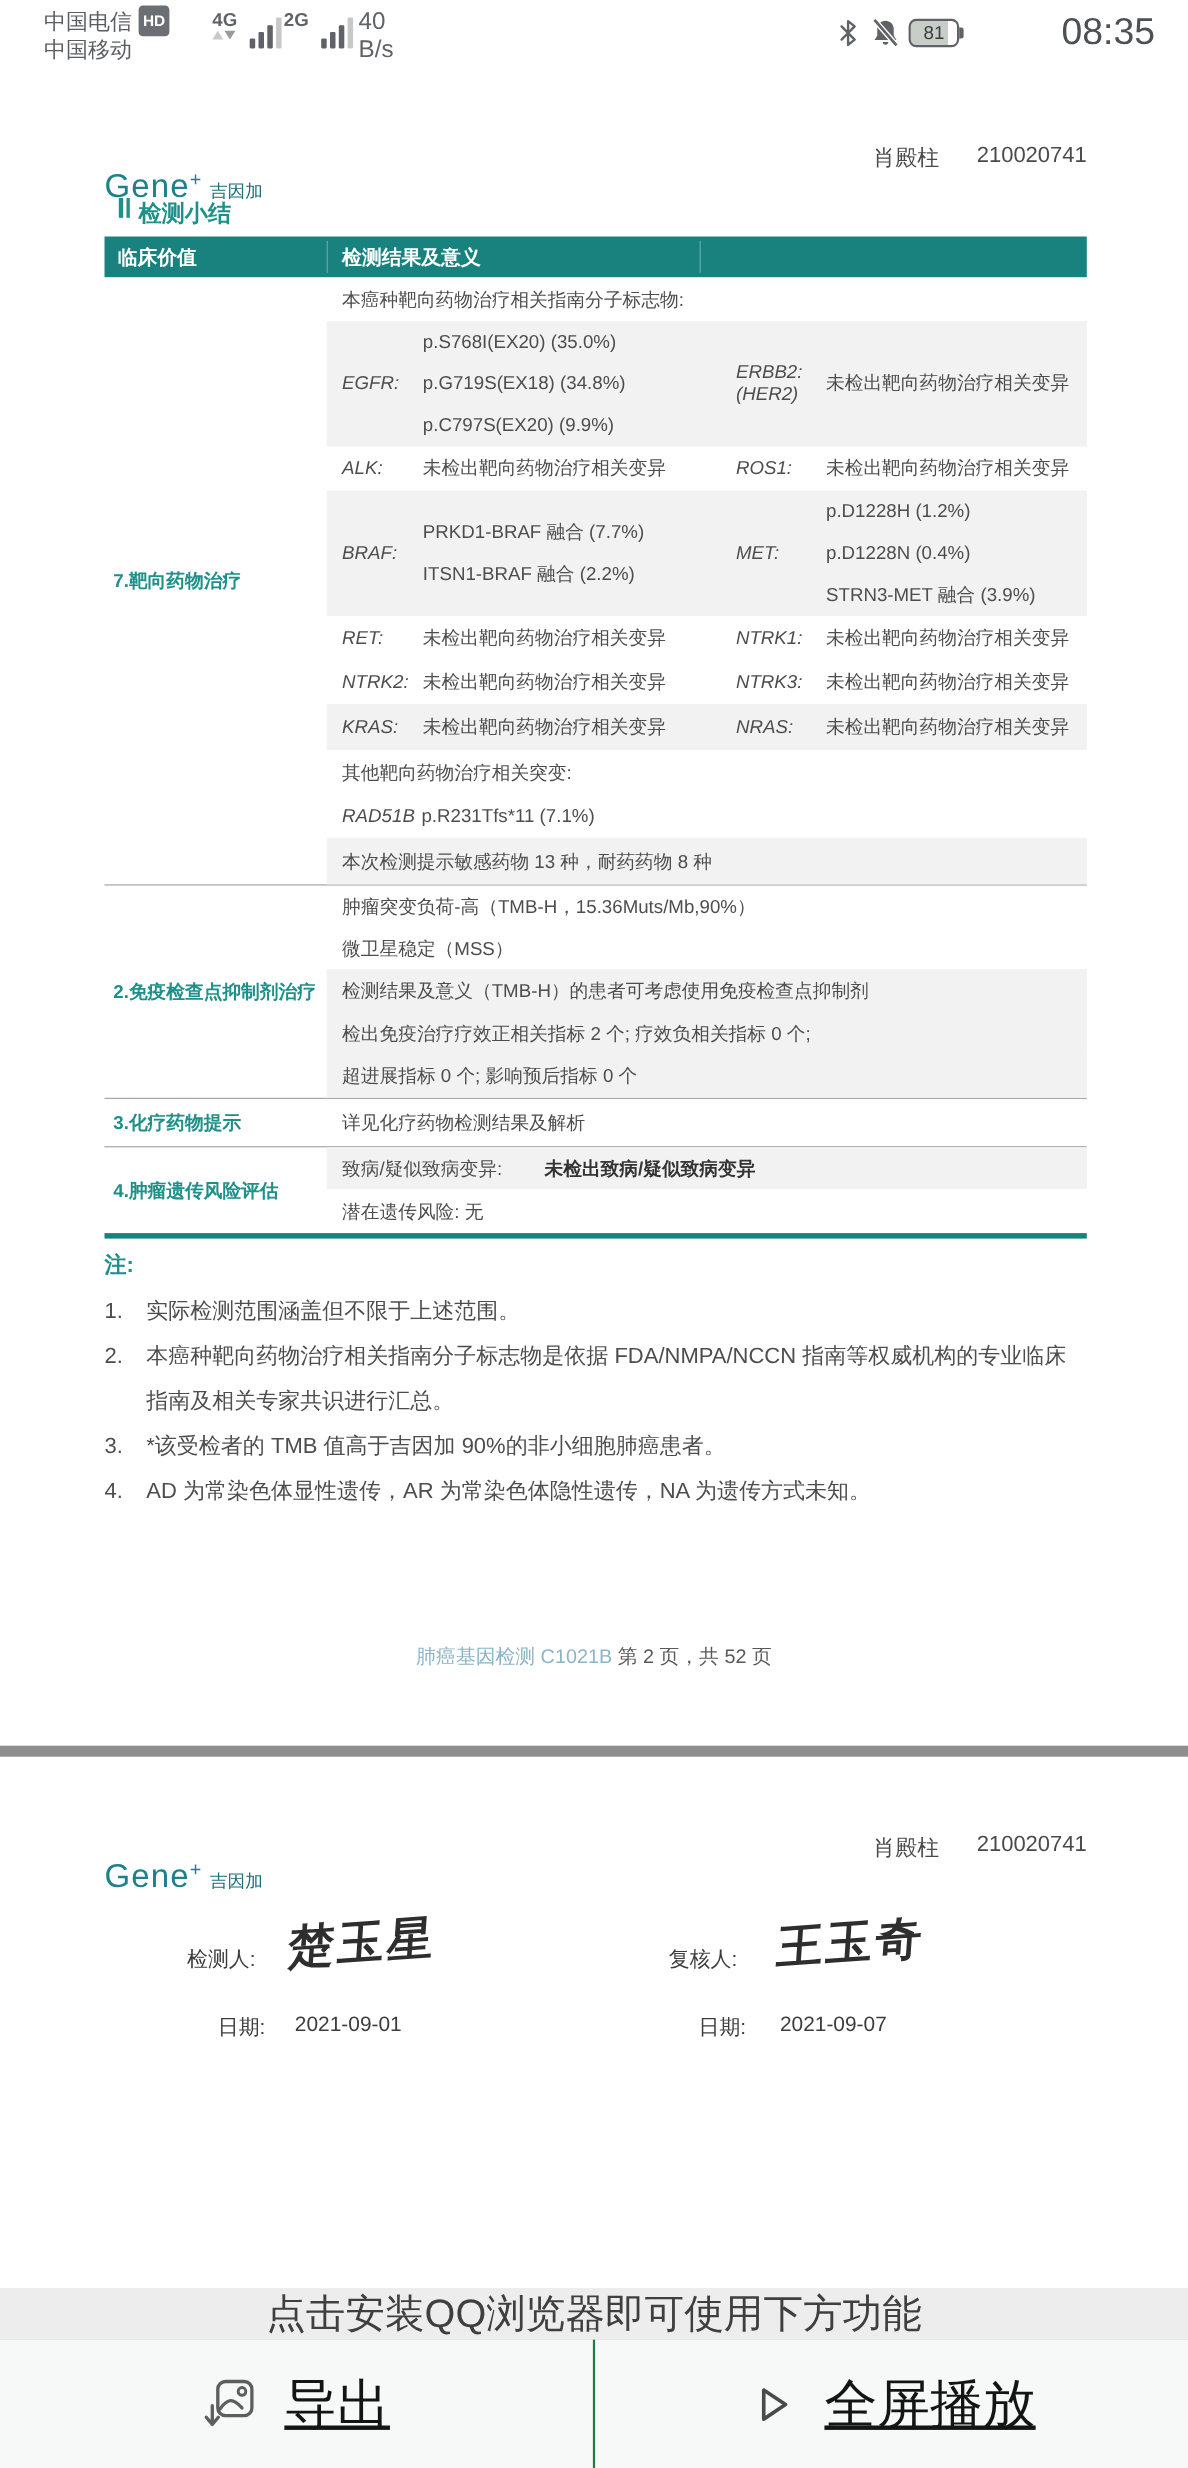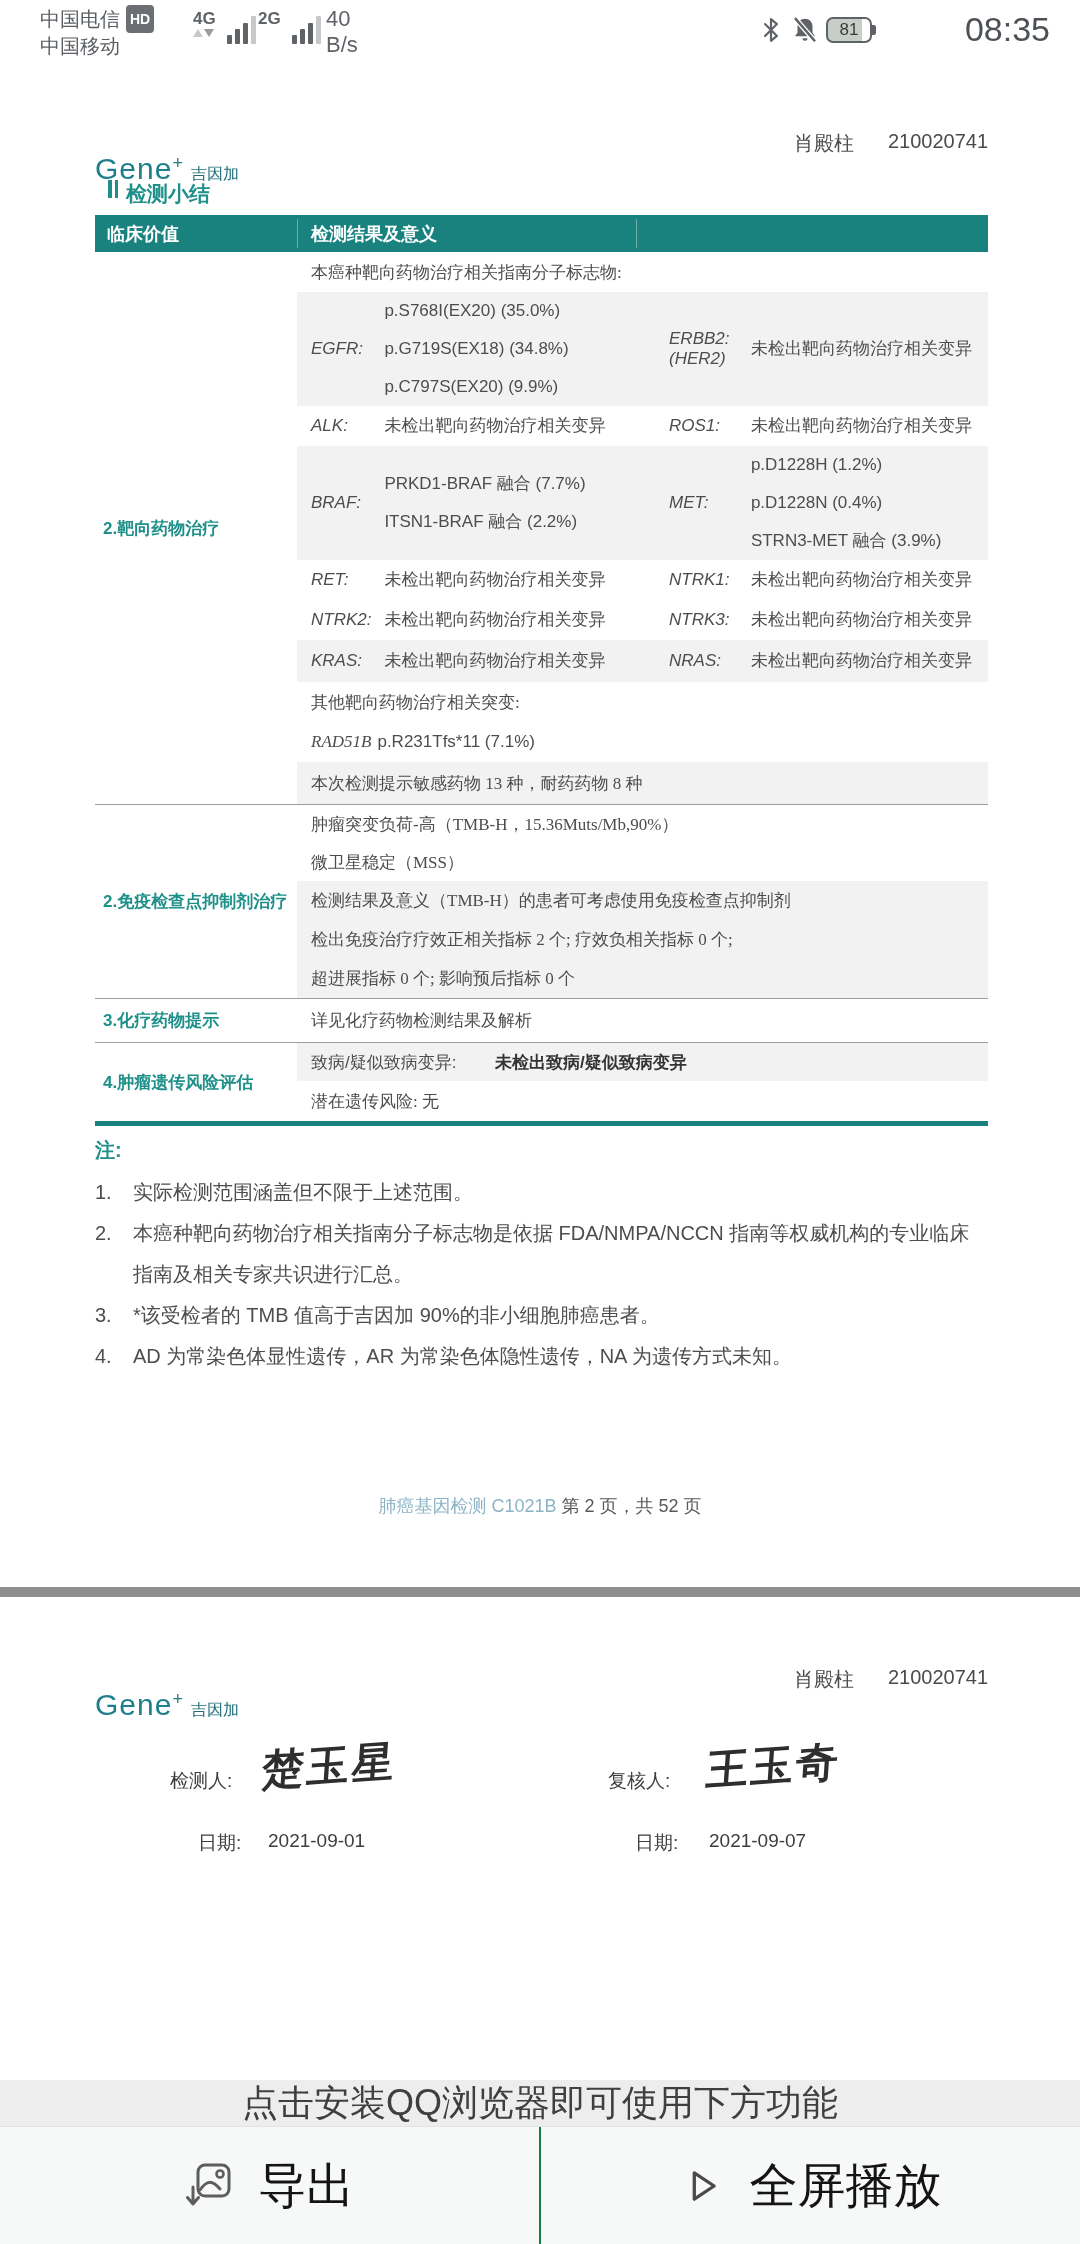--- a/index.html
+++ b/index.html
@@ -43,21 +43,21 @@
   .thead { display:flex; height:37px; background:#19827e; color:#fff; font-weight:bold; font-size:18px; align-items:center; position:relative; }
   .thead .th1 { width:202px; padding-left:12px; }
   .thead .th2 { padding-left:14px; }
   .thead .vd1 { position:absolute; left:202px; top:4px; bottom:4px; width:1px; background:rgba(255,255,255,0.35); }
   .thead .vd2 { position:absolute; left:541px; top:4px; bottom:4px; width:1px; background:rgba(255,255,255,0.35); }
   .sect { display:flex; }
   .lcell { width:202px; display:flex; align-items:center; }
   .slabel { padding-left:8px; font-size:17px; font-weight:bold; color:#1e9089; white-space:nowrap; }
   .rcell { width:691px; }
   .trow { display:flex; align-items:center; }
-  .trow .tx { padding-left:14px;font-family:Liberation Serif, serif; }
+  .trow .tx { padding-left:14px; }
   .shade { background:#f2f2f2; }
   .h40 { height:40px; } .h42 { height:42px; } .h38 { height:38px; } .h39 { height:39px; } .h43 { height:43px; }
   .grow { display:flex; }
   .gl  { width:92px; padding-left:14px; display:flex; flex-direction:column; justify-content:center; }
   .gv  { width:260px; display:flex; flex-direction:column; justify-content:center; }
   .gl2 { width:87px; margin-left:40px; display:flex; flex-direction:column; justify-content:center; }
   .gv2 { width:252px; display:flex; flex-direction:column; justify-content:center; }
   .gv span, .gv2 span { line-height:38px; white-space:nowrap; }
   .it { font-style:italic; }
   .divline { height:1px; background:#9e9e9e; }
@@ -78,21 +78,21 @@
   .separator { position:absolute; left:0; top:1587px; width:1080px; height:10px; background:#8e8e8e; }
 
   
   .sigl { position:absolute; font-size:19px; color:#3d3d3d; }
   .sig { position:absolute; font-size:42px; color:#2e2e2e; font-weight:bold; transform:rotate(-4deg) skewX(-8deg); letter-spacing:3px; white-space:nowrap; }
   .dl { position:absolute; font-size:19px; color:#3d3d3d; }
 
   
   .banner { position:absolute; left:0; top:2080px; width:1080px; height:46px; background:#ededee; display:flex; align-items:center; justify-content:center; font-size:36px; color:#3f3f3f; }
   .btnrow { position:absolute; left:0; top:2126px; width:1080px; height:118px; background:#f7f8f8; border-top:1px solid #e3e3e3; display:flex; }
-  .bbtn { flex:1; display:flex; align-items:center; justify-content:center; gap:26px; font-size:48px; color:#141414; }
+  .bbtn { flex:1; display:flex; align-items:center; justify-content:center; gap:26px; font-size:48px; color:#141414;text-decoration:underline; }
   .bbtn + .bbtn { border-left:2px solid #15803d; }
 </style>
 </head>
 <body>
 
 <div class="screen">
 
   <div class="statusbar">
     <div class="carrier">
       <div><span>中国电信</span><span class="hd">HD</span></div>
@@ -161,21 +161,21 @@
   <div class="rtable">
     <div class="thead">
       <div class="th1">临床价值</div>
       <div class="th2">检测结果及意义</div>
       <i class="vd1"></i>
         <i class="vd2"></i>
     </div>
 
     <div class="sect">
       <div class="lcell">
-          <span class="slabel">2.靶向药物治疗</span>
+          <span class="slabel">7.靶向药物治疗</span>
         </div>
       <div class="rcell">
         <div class="trow h40">
             <span class="tx">本癌种靶向药物治疗相关指南分子标志物:</span>
           </div>
 
         <div class="grow shade" style="height:114px">
           <div class="gl">
               <span class="it">EGFR:</span>
             </div>

